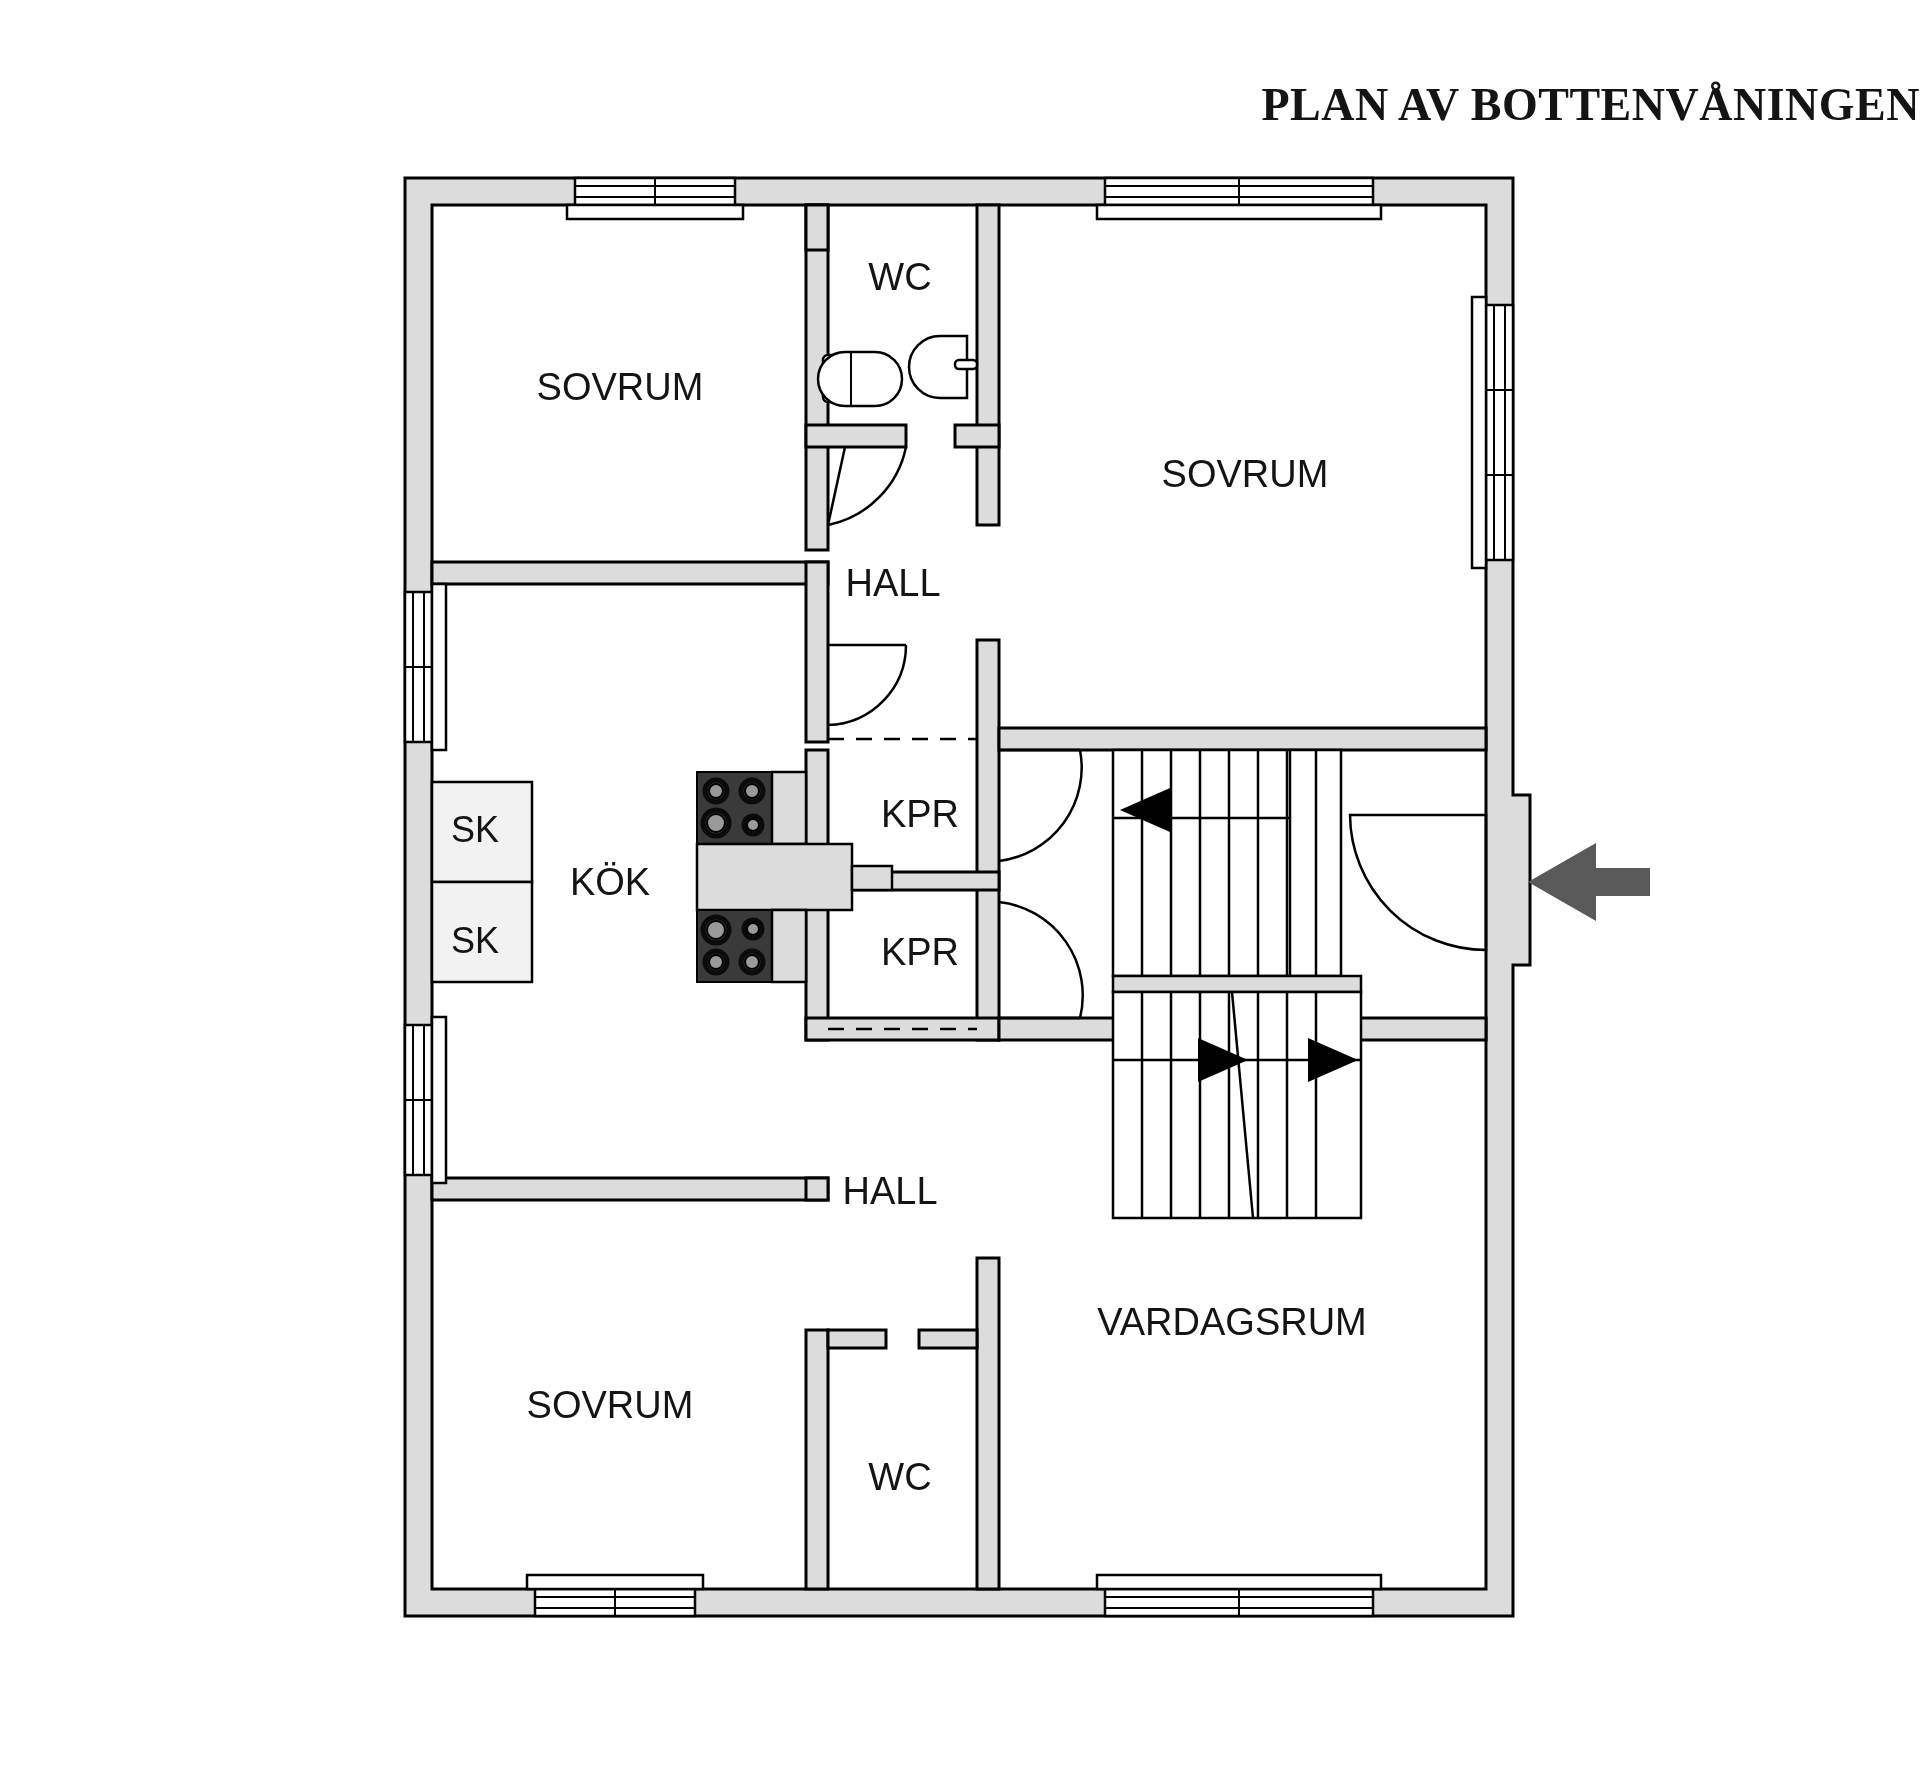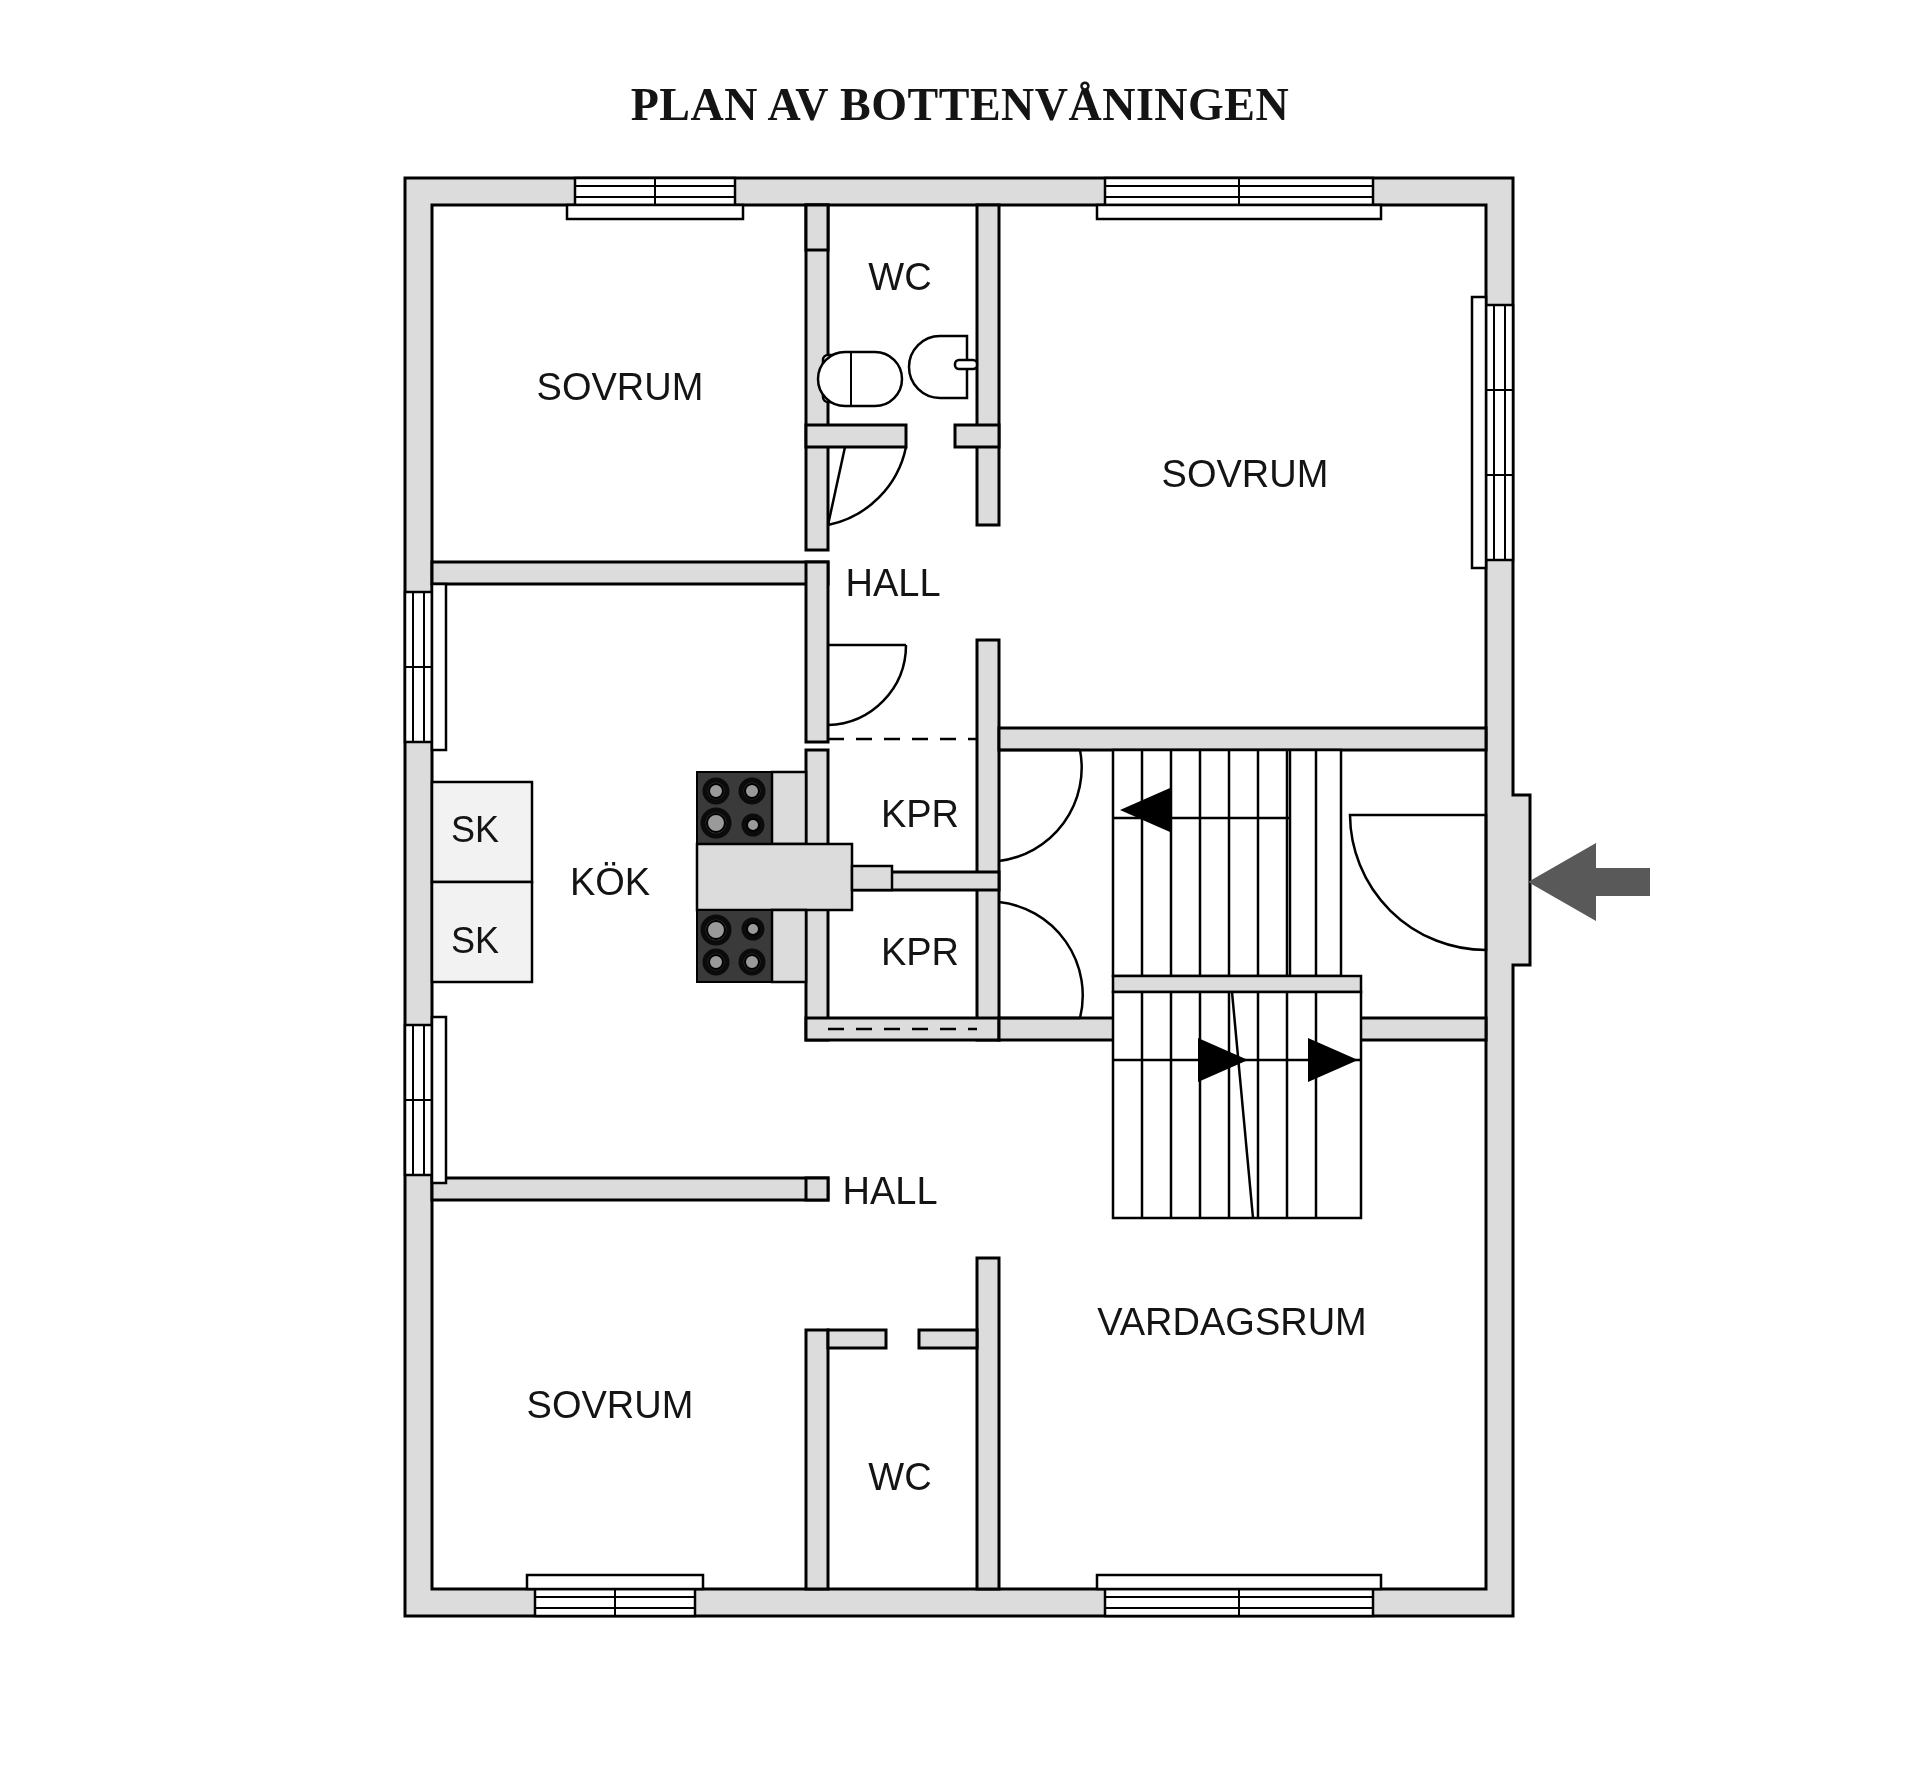--- a/index.html
+++ b/index.html
@@ -17,21 +17,21 @@
     position: relative;
     width: 1920px;
     height: 1787px;
     background: #ffffff;
   }
   #plan-title {
     position: absolute;
     left: 0;
     top: 78px;
     width: 1920px;
-    text-align: center;
+    text-align: right;
     font-family: "Liberation Serif", serif;
     font-weight: bold;
     font-size: 46px;
     letter-spacing: 0.5px;
     color: #141414;
     white-space: nowrap;
   }
   #floorplan-svg {
     position: absolute;
     left: 0;

